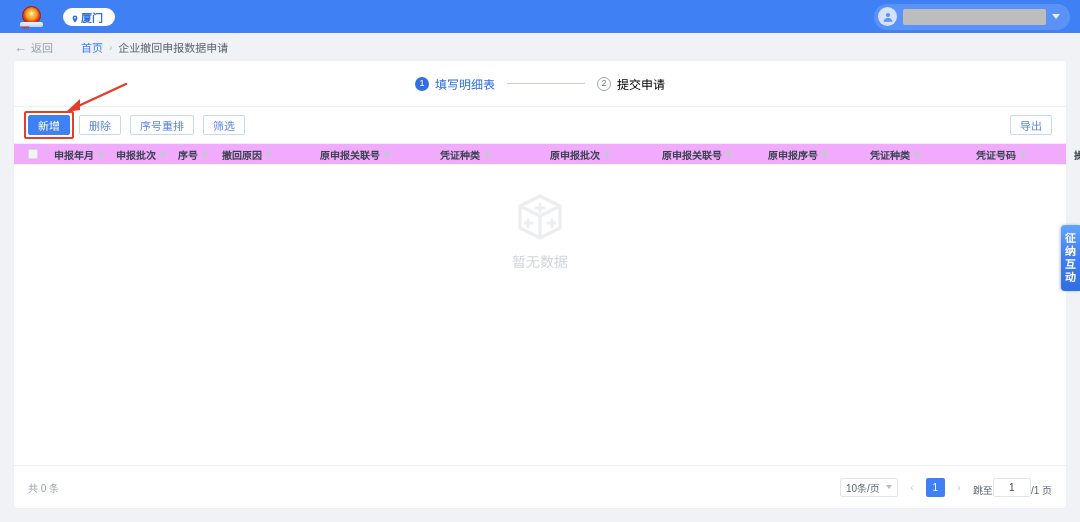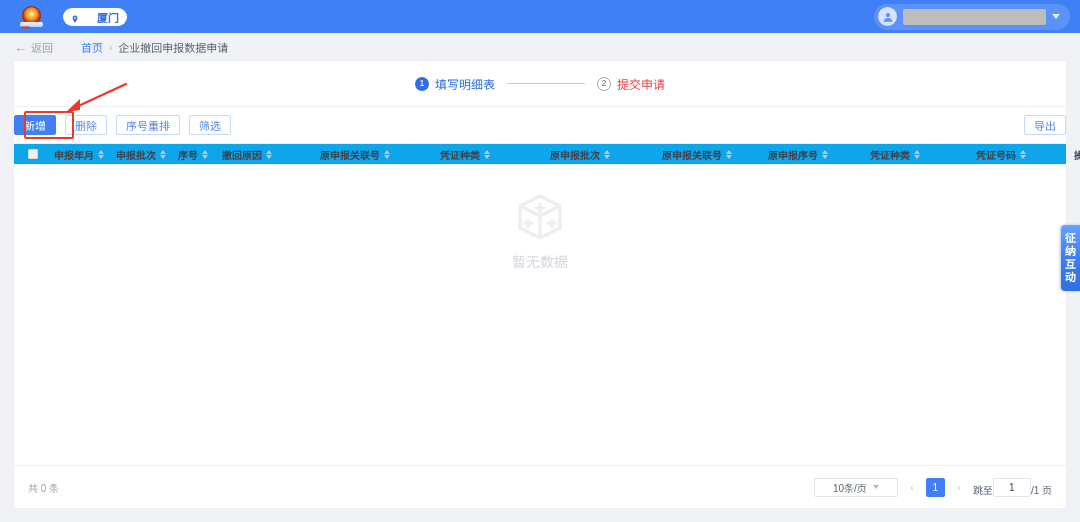--- a/index.html
+++ b/index.html
@@ -54,21 +54,21 @@
     white-space: nowrap;
   }
   .region-pill {
     margin-left: 11px;
     height: 18px;
     min-width: 52px;
     background: #ffffff;
     border-radius: 9px;
     display: inline-flex;
     align-items: center;
-    gap: 18px;
+    gap: 2px;
     padding: 0 8px;
     color: #2f6fe0;
     font-size: 11px;
     font-weight: bold;
     white-space: nowrap;
   }
   .region-pill .pin-icon {
     width: 8px; height: 8px; flex: 0 0 auto;
     display: inline-block;
   }
@@ -145,30 +145,30 @@
   }
   .step { display: flex; align-items: center; gap: 6px; font-size: 12px; }
   .step .num {
     width: 14px; height: 14px; border-radius: 50%;
     display: flex; align-items: center; justify-content: center;
     font-size: 9px; line-height: 1;
   }
   .step.active .num { background: #2f6fe0; color: #fff; }
   .step.active .txt { color: #2f6fe0; font-family: Liberation Mono, monospace; }
   .step.idle .num { border: 1px solid #9aa1ac; color: #6b7480; background: #fff; }
-  .step.idle .txt { color: #ef4444; }
+  .step.idle .txt { color: #000000; }
   .step-line {
     width: 78px; height: 1px; background: #c9ced6; margin: 0 12px;
   }
 
   
   .toolbar {
     height: 36px;
     display: flex; align-items: center;
-    padding: 0 0;
+    padding: 0 14px;
     gap: 9px;
     position: relative;
   }
   .btn {
     height: 20px;
     padding: 0 9px;
     font-size: 11px;
     border-radius: 2px;
     display: inline-flex; align-items: center; justify-content: center;
     white-space: nowrap;
@@ -199,21 +199,21 @@
     pointer-events: none;
     overflow: visible;
   }
 
   
   .table-wrap { flex: 1 1 auto; display: flex; flex-direction: column; min-height: 0; }
   .thead {
     display: flex;
     align-items: center;
     height: 22px;
-    background: #0ea5e9;
+    background: #f0abfc;
     border-top: 1px solid #eef0f3;
     border-bottom: 1px solid #eef0f3;
     padding: 0 14px;
     font-size: 10px;
     font-weight: bold;
     color: #3b4350;
   }
   .th {
     display: flex; align-items: center; gap: 3px;
     flex: 0 0 auto;
@@ -258,21 +258,21 @@
     padding: 0 14px;
     font-size: 10px;
     color: #8a919c;
   }
   .total { font-size: 10px; color: #9aa1ac; }
   .pager { margin-left: auto; display: flex; align-items: center; gap: 7px; }
   .page-size {
     height: 19px; min-width: 58px;
     border: 1px solid #e2e5ea; border-radius: 2px;
     display: flex; align-items: center; justify-content: space-between;
-    padding: 0 18px; gap: 6px;
+    padding: 0 5px; gap: 6px;
     color: #5b6573; font-size: 10px; background: #fff;
   }
   .page-size .chev {
     width: 0; height: 0;
     border-left: 3px solid transparent;
     border-right: 3px solid transparent;
     border-top: 4px solid #b6bcc5;
   }
   .pg-arrow {
     width: 14px; height: 19px;

